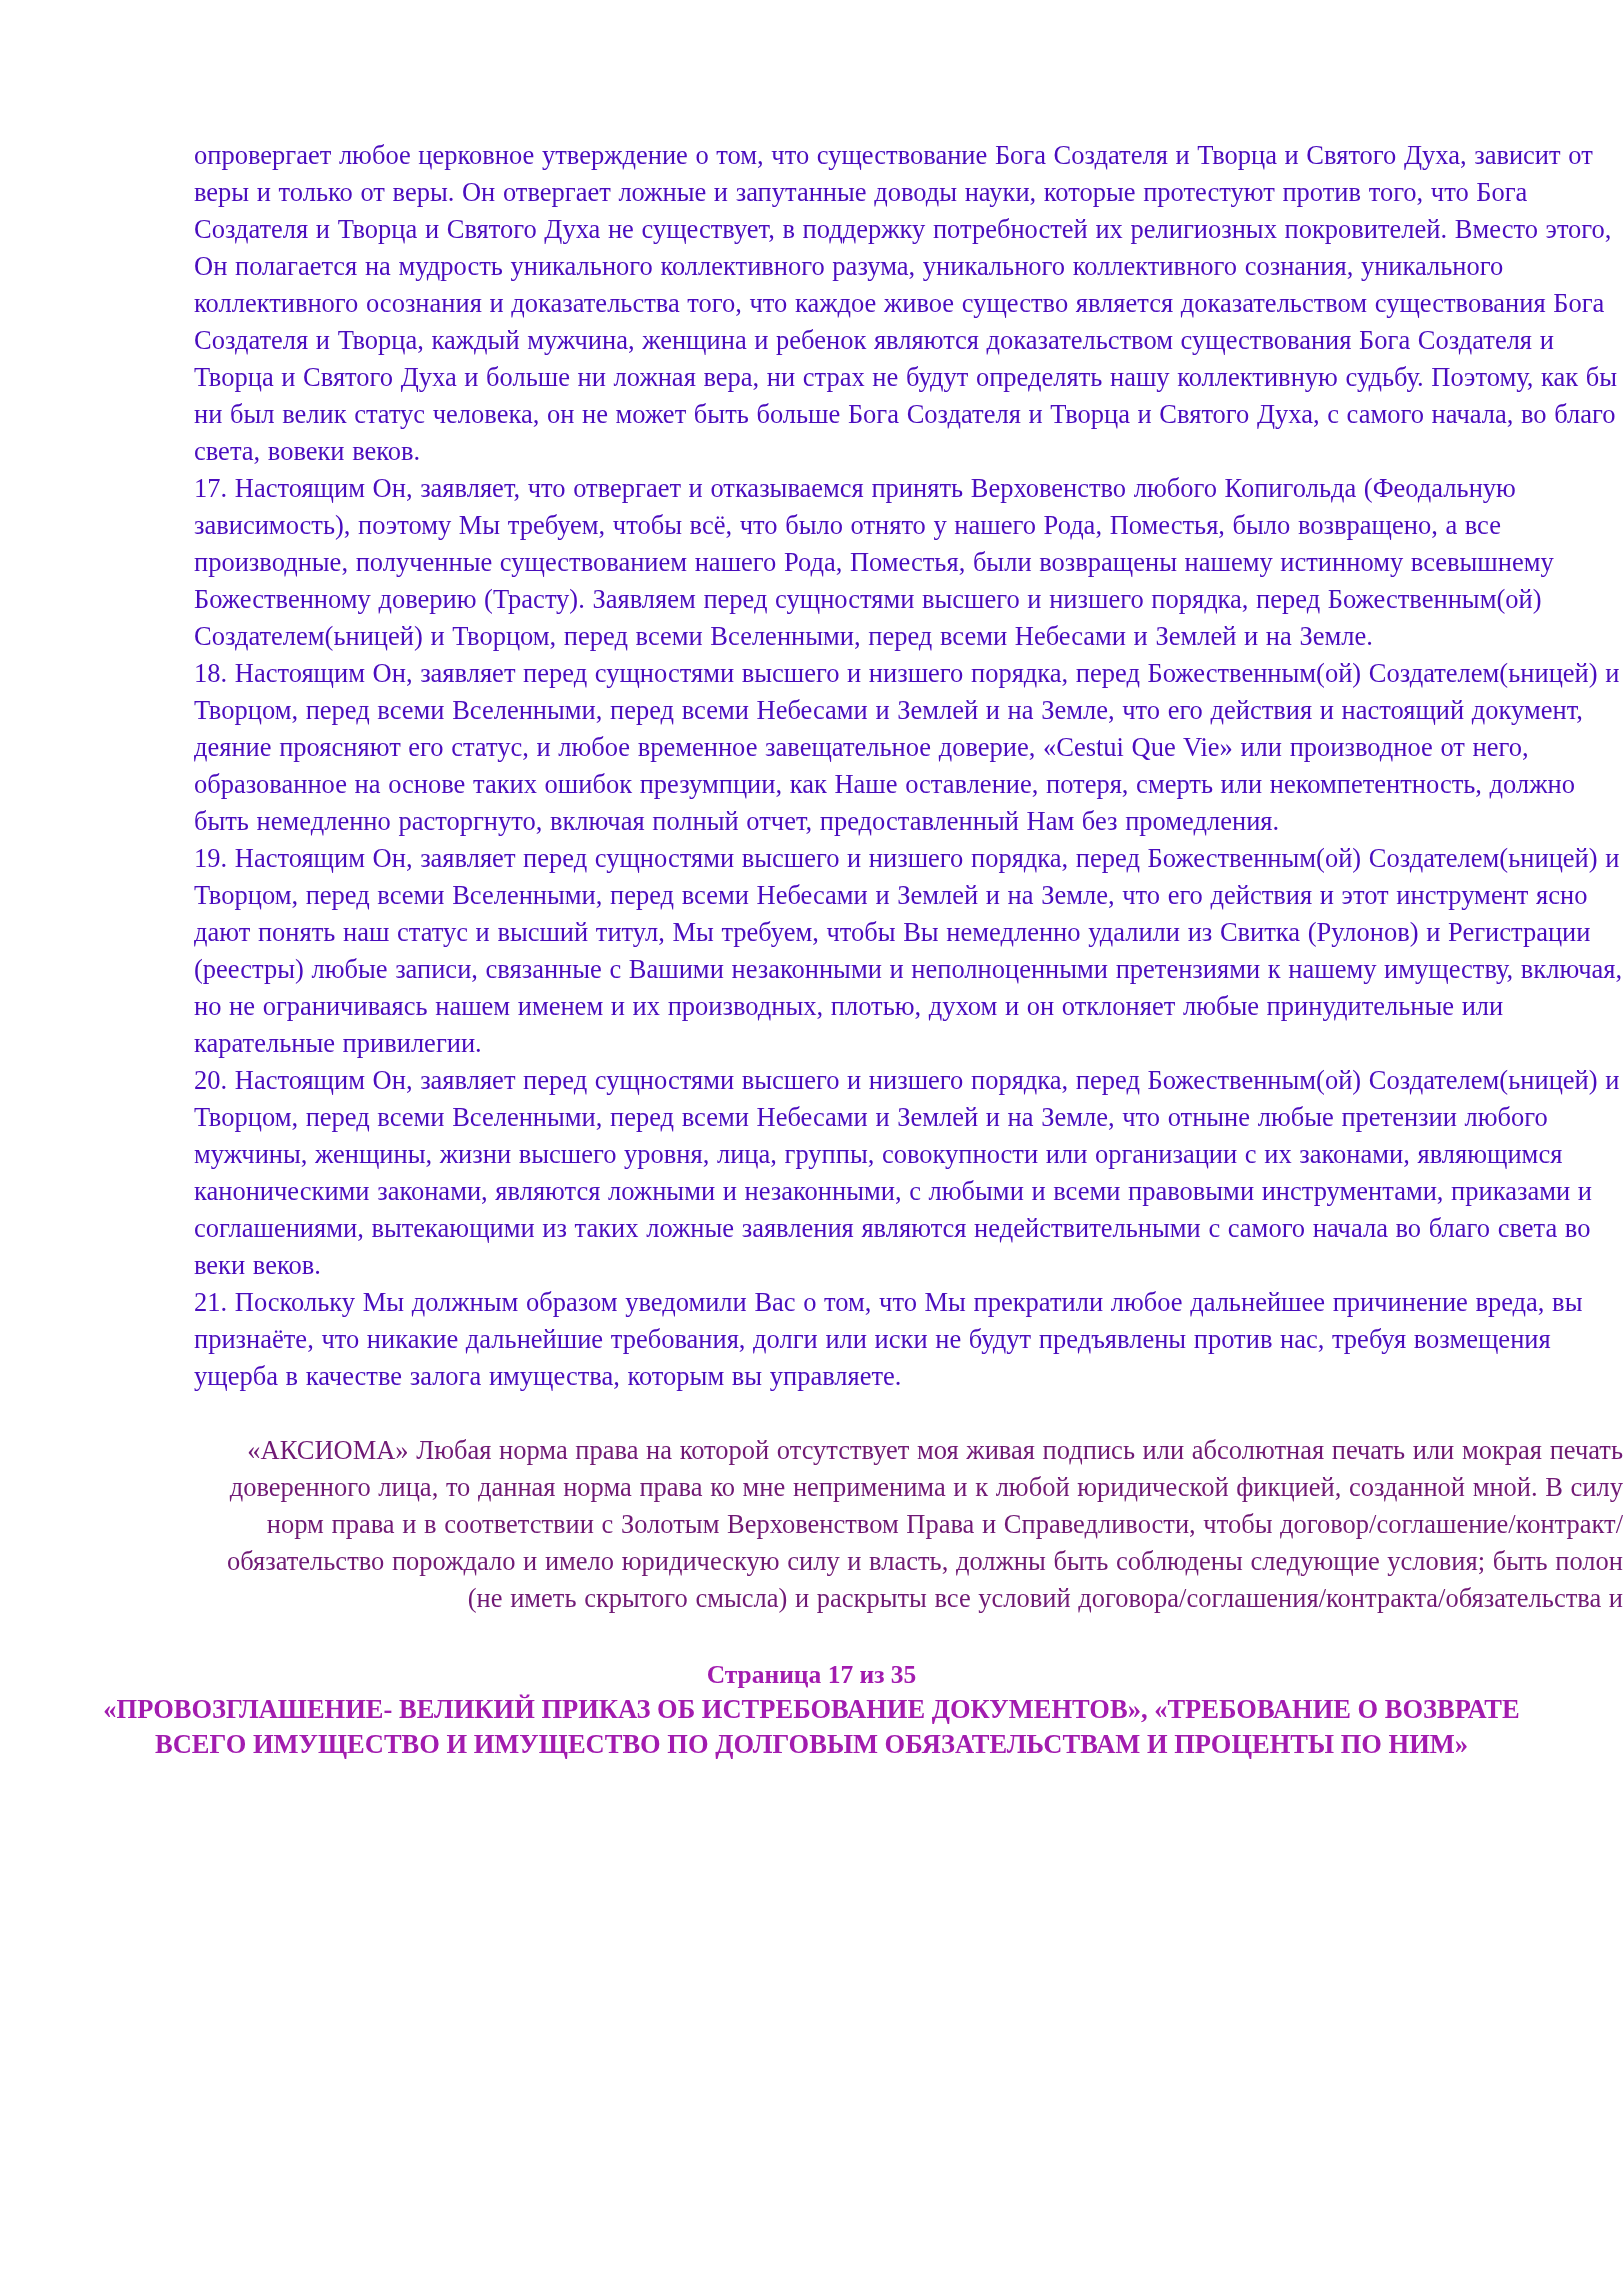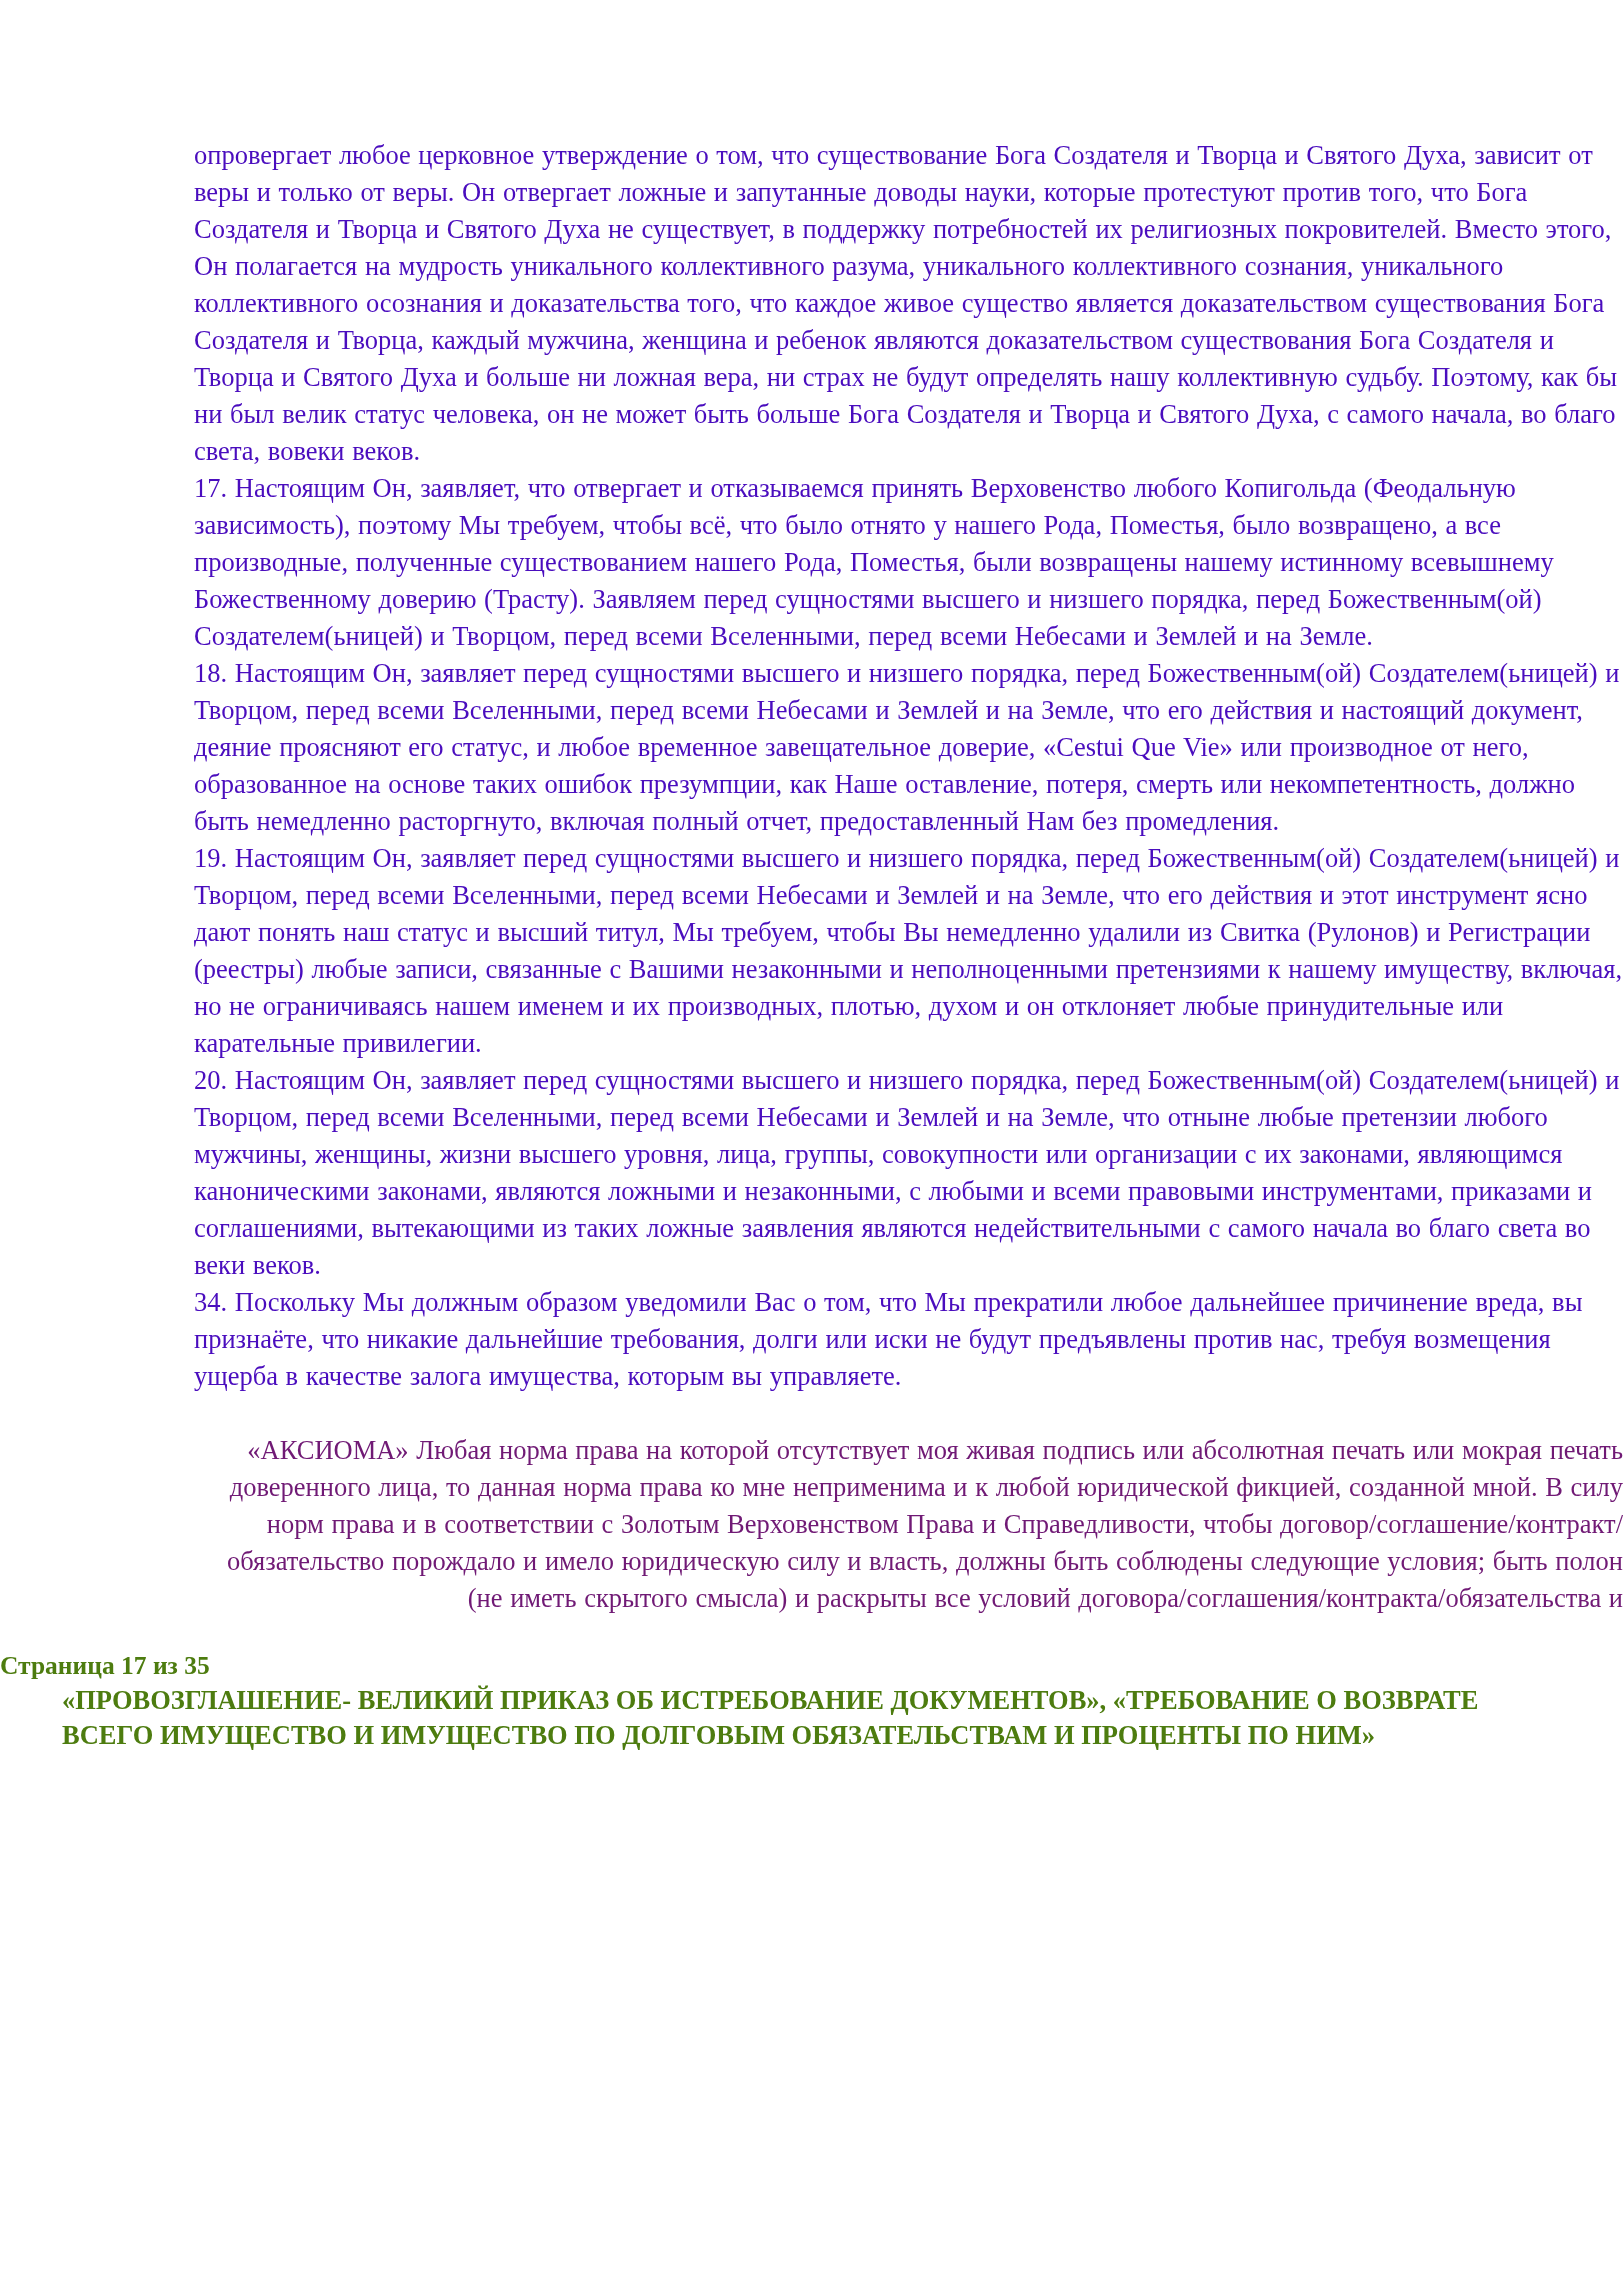--- a/index.html
+++ b/index.html
@@ -31,24 +31,24 @@
       color: #4a0dbe;
       text-align: left;
       word-spacing: 1px;
     }
     .content p.axiom {
       margin-top: 37px;
       color: #701a75;
       text-align: right;
     }
     .footer {
-      margin-top: 31px;
-      text-align: left;
+      margin-top: 40px;
+      text-align: center;
       font-weight: bold;
-      color: #4d7c0f;
+      color: #a21caf;
     }
     .footer .page-num {
       font-size: 25.5px;
       line-height: 35px;
     }
     .footer .doc-title {
       box-sizing: border-box;
       padding: 0 62px;
       font-size: 26.5px;
       line-height: 35px;
@@ -57,21 +57,21 @@
 </head>
 <body>
 
 <div class="page">
   <main class="content">
     <p>опровергает любое церковное утверждение о том, что существование Бога Создателя и Творца и Святого Духа, зависит от веры и только от веры. Он отвергает ложные и запутанные доводы науки, которые протестуют против того, что Бога Создателя и Творца и Святого Духа не существует, в поддержку потребностей их религиозных покровителей. Вместо этого, Он полагается на мудрость уникального коллективного разума, уникального коллективного сознания, уникального коллективного осознания и доказательства того, что каждое живое существо является доказательством существования Бога Создателя и Творца, каждый мужчина, женщина и ребенок являются доказательством существования Бога Создателя и Творца и Святого Духа и больше ни ложная вера, ни страх не будут определять нашу коллективную судьбу. Поэтому, как бы ни был велик статус человека, он не может быть больше Бога Создателя и Творца и Святого Духа, с самого начала, во благо света, вовеки веков.</p>
     <p>17. Настоящим Он, заявляет, что отвергает и отказываемся принять Верховенство любого Копигольда (Феодальную зависимость), поэтому Мы требуем, чтобы всё, что было отнято у нашего Рода, Поместья, было возвращено, а все производные, полученные существованием нашего Рода, Поместья, были возвращены нашему истинному всевышнему Божественному доверию (Трасту). Заявляем перед сущностями высшего и низшего порядка, перед Божественным(ой) Создателем(ьницей) и Творцом, перед всеми Вселенными, перед всеми Небесами и Землей и на Земле.</p>
     <p>18. Настоящим Он, заявляет перед сущностями высшего и низшего порядка, перед Божественным(ой) Создателем(ьницей) и Творцом, перед всеми Вселенными, перед всеми Небесами и Землей и на Земле, что его действия и настоящий документ, деяние проясняют его статус,  и любое временное завещательное доверие, «Cestui Que Vie» или производное от него, образованное на основе таких ошибок презумпции, как Наше оставление, потеря, смерть или некомпетентность, должно быть немедленно расторгнуто, включая полный отчет, предоставленный Нам без промедления.</p>
     <p>19. Настоящим Он, заявляет перед сущностями высшего и низшего порядка, перед Божественным(ой) Создателем(ьницей) и Творцом, перед всеми Вселенными, перед всеми Небесами и Землей и на Земле, что его действия и этот инструмент ясно дают понять наш статус и высший титул, Мы требуем, чтобы Вы немедленно удалили из Свитка (Рулонов) и Регистрации (реестры) любые записи, связанные с Вашими незаконными и неполноценными претензиями к нашему имуществу, включая, но не ограничиваясь нашем именем и их производных, плотью, духом и он отклоняет любые принудительные или карательные привилегии.</p>
     <p>20. Настоящим Он, заявляет перед сущностями высшего и низшего порядка, перед Божественным(ой) Создателем(ьницей) и Творцом, перед всеми Вселенными, перед всеми Небесами и Землей и на Земле, что отныне любые претензии любого мужчины, женщины, жизни высшего уровня, лица, группы, совокупности или организации с их законами, являющимся каноническими законами, являются ложными и незаконными, с любыми и всеми правовыми инструментами, приказами и соглашениями, вытекающими из таких ложные заявления являются недействительными с самого начала во благо света во веки веков.</p>
-    <p>34. Поскольку Мы должным образом уведомили Вас о том, что Мы прекратили любое дальнейшее причинение вреда, вы признаёте, что никакие дальнейшие требования, долги или иски не будут предъявлены против нас, требуя возмещения ущерба в качестве залога имущества, которым вы управляете.</p>
+    <p>21. Поскольку Мы должным образом уведомили Вас о том, что Мы прекратили любое дальнейшее причинение вреда, вы признаёте, что никакие дальнейшие требования, долги или иски не будут предъявлены против нас, требуя возмещения ущерба в качестве залога имущества, которым вы управляете.</p>
     <p class="axiom">«АКСИОМА» Любая норма права на которой отсутствует моя живая подпись или абсолютная печать или мокрая печать доверенного лица, то данная норма права ко мне неприменима и к любой юридической фикцией, созданной мной. В силу норм права и в соответствии с Золотым Верховенством Права и Справедливости, чтобы договор/соглашение/контракт/обязательство порождало и имело юридическую силу и власть,   должны быть соблюдены следующие условия; быть полон (не иметь скрытого смысла) и  раскрыты все условий договора/соглашения/контракта/обязательства и</p>
   </main>
 
   <footer class="footer">
     <div class="page-num">Страница 17 из 35</div>
     <div class="doc-title">«ПРОВОЗГЛАШЕНИЕ- ВЕЛИКИЙ ПРИКАЗ ОБ ИСТРЕБОВАНИЕ ДОКУМЕНТОВ», «ТРЕБОВАНИЕ О ВОЗВРАТЕ ВСЕГО ИМУЩЕСТВО И ИМУЩЕСТВО ПО ДОЛГОВЫМ ОБЯЗАТЕЛЬСТВАМ И ПРОЦЕНТЫ ПО НИМ»</div>
   </footer>
 </div>
 
 

